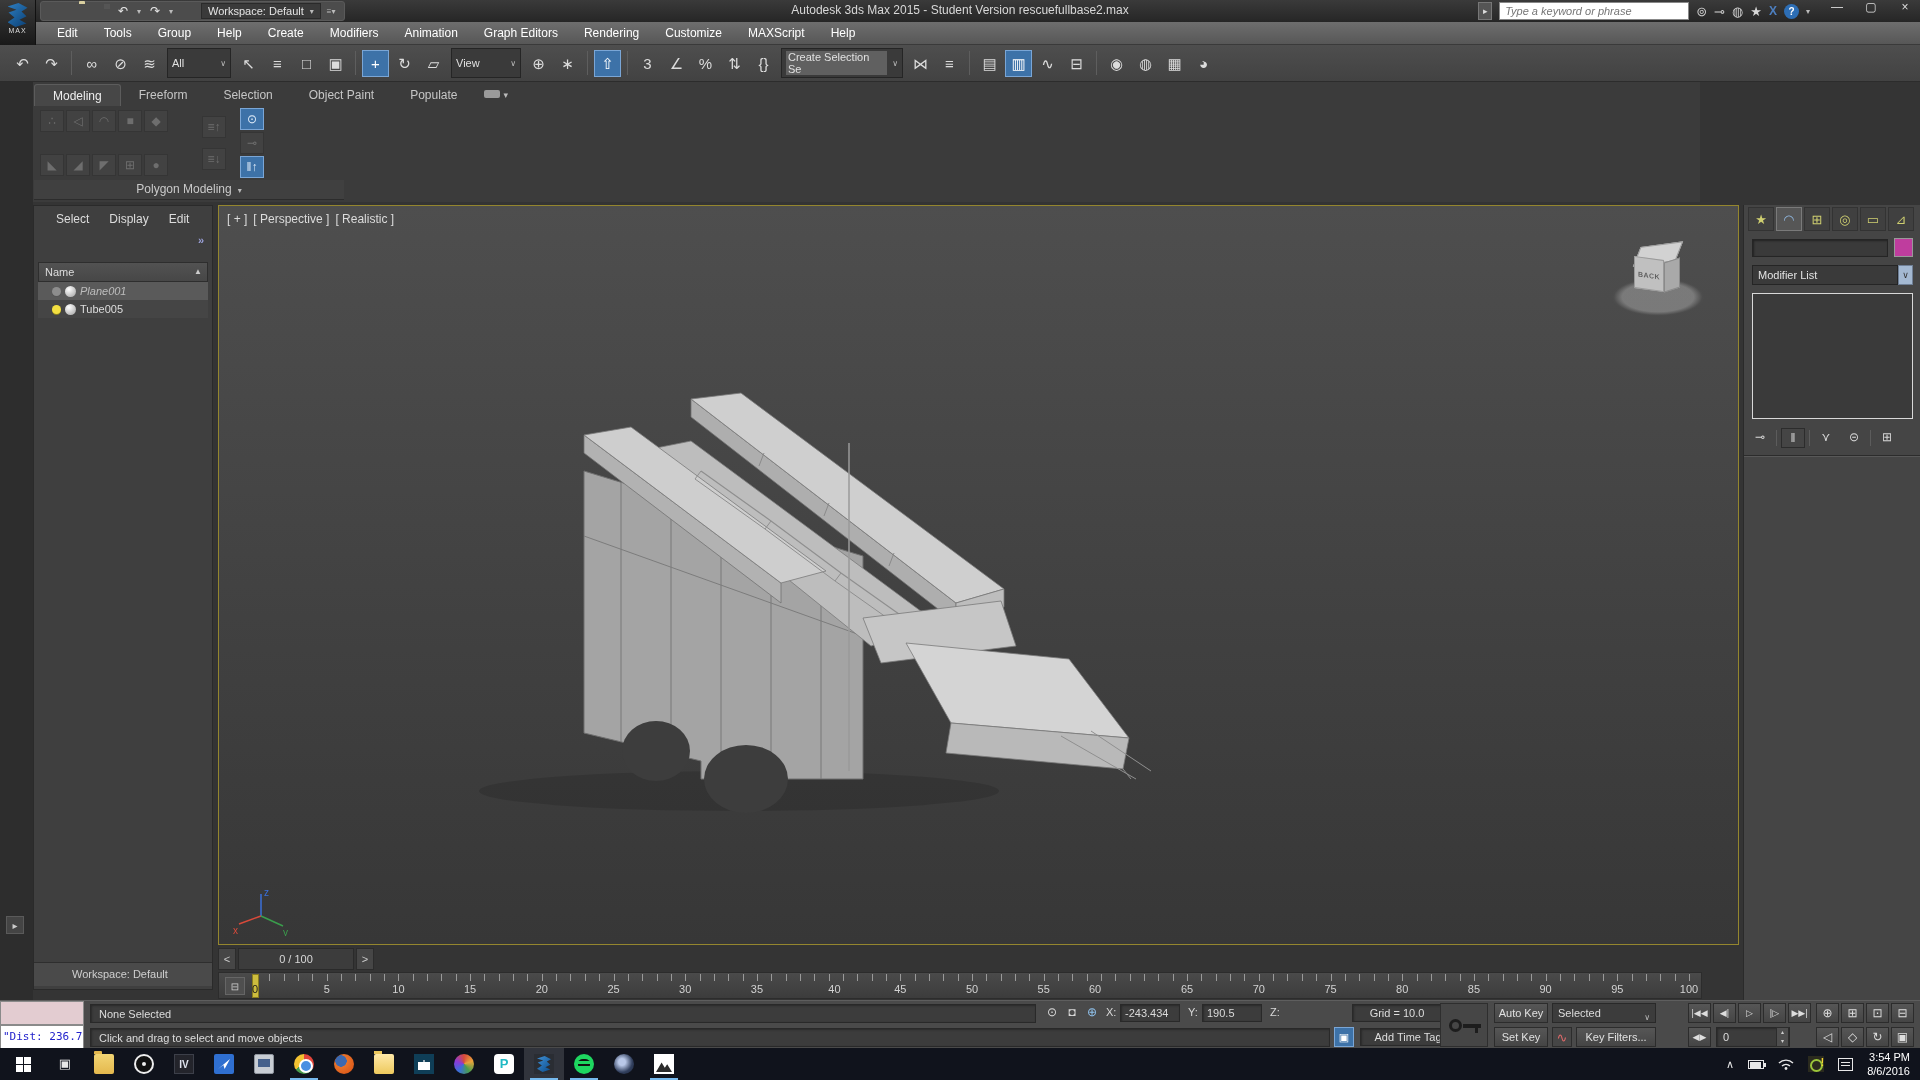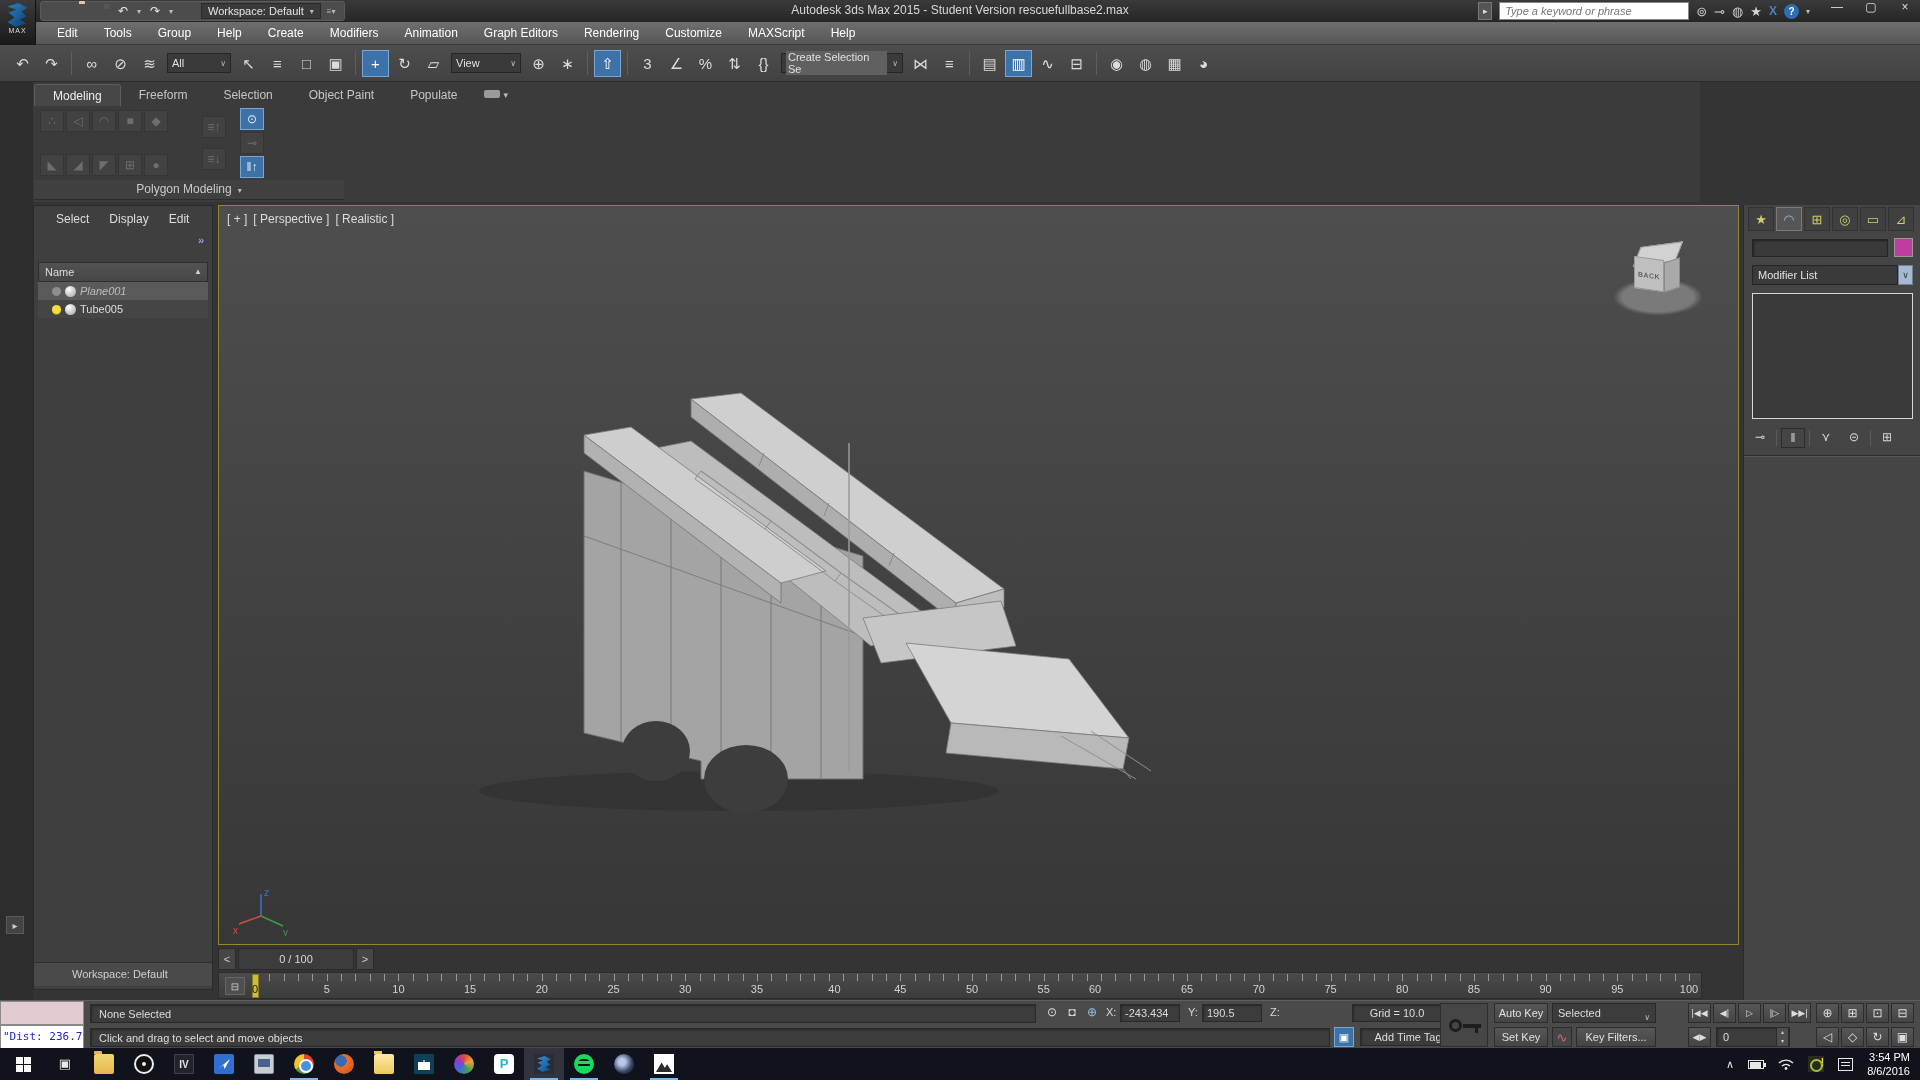--- a/index.html
+++ b/index.html
@@ -47,21 +47,21 @@
 
   
   #toolbar { position:absolute; left:0; top:45px; width:1920px; height:37px;
     background:linear-gradient(#4e4e4e,#424242); border-bottom:1px solid #2c2c2c;
     display:flex; align-items:center; padding-left:8px; }
   .tb-btn { width:27px; height:27px; margin:0 1px; color:#dcdcdc; font-size:15px; line-height:26px;
     text-align:center; border:1px solid transparent; }
   .tb-btn.active { background:#3d72a8; border:1px solid #7aa6d6; color:#fff; }
   .tb-sep { width:1px; height:24px; background:#2e2e2e; border-right:1px solid #5e5e5e; margin:0 5px; }
   .tb-dd { height:20px; background:#3a3a3a; border:1px solid #252525; color:#e0e0e0; font-size:11px;
-    display:flex; align-items:center; justify-content:space-between; padding:4px 4px; margin:0 3px; }
+    display:flex; align-items:center; justify-content:space-between; padding:14px 4px; margin:0 3px; }
   .tb-dd .dd-arrow { margin-left:5px; }
   .tb-dd.sets-dd .val { background:#606060; padding:0 2px; }
 
   
   #ribbon { position:absolute; left:0; top:82px; width:1700px; height:120px; background:#3b3b3b; }
   #ribbon-tabs { position:absolute; left:34px; top:2px; height:22px; display:flex; }
   .rtab { color:#c6c6c6; font-size:12px; padding:4px 18px; }
   .rtab.active { background:#474747; color:#eee; border:1px solid #5c5c5c; border-bottom:none; border-radius:3px 3px 0 0; }
   #ribbon-overflow { color:#bbb; font-size:9px; padding:6px 8px; }
   #ribbon-overflow .pill { display:inline-block; width:16px; height:8px; background:#9a9a9a; border-radius:2px; margin-right:4px;}

